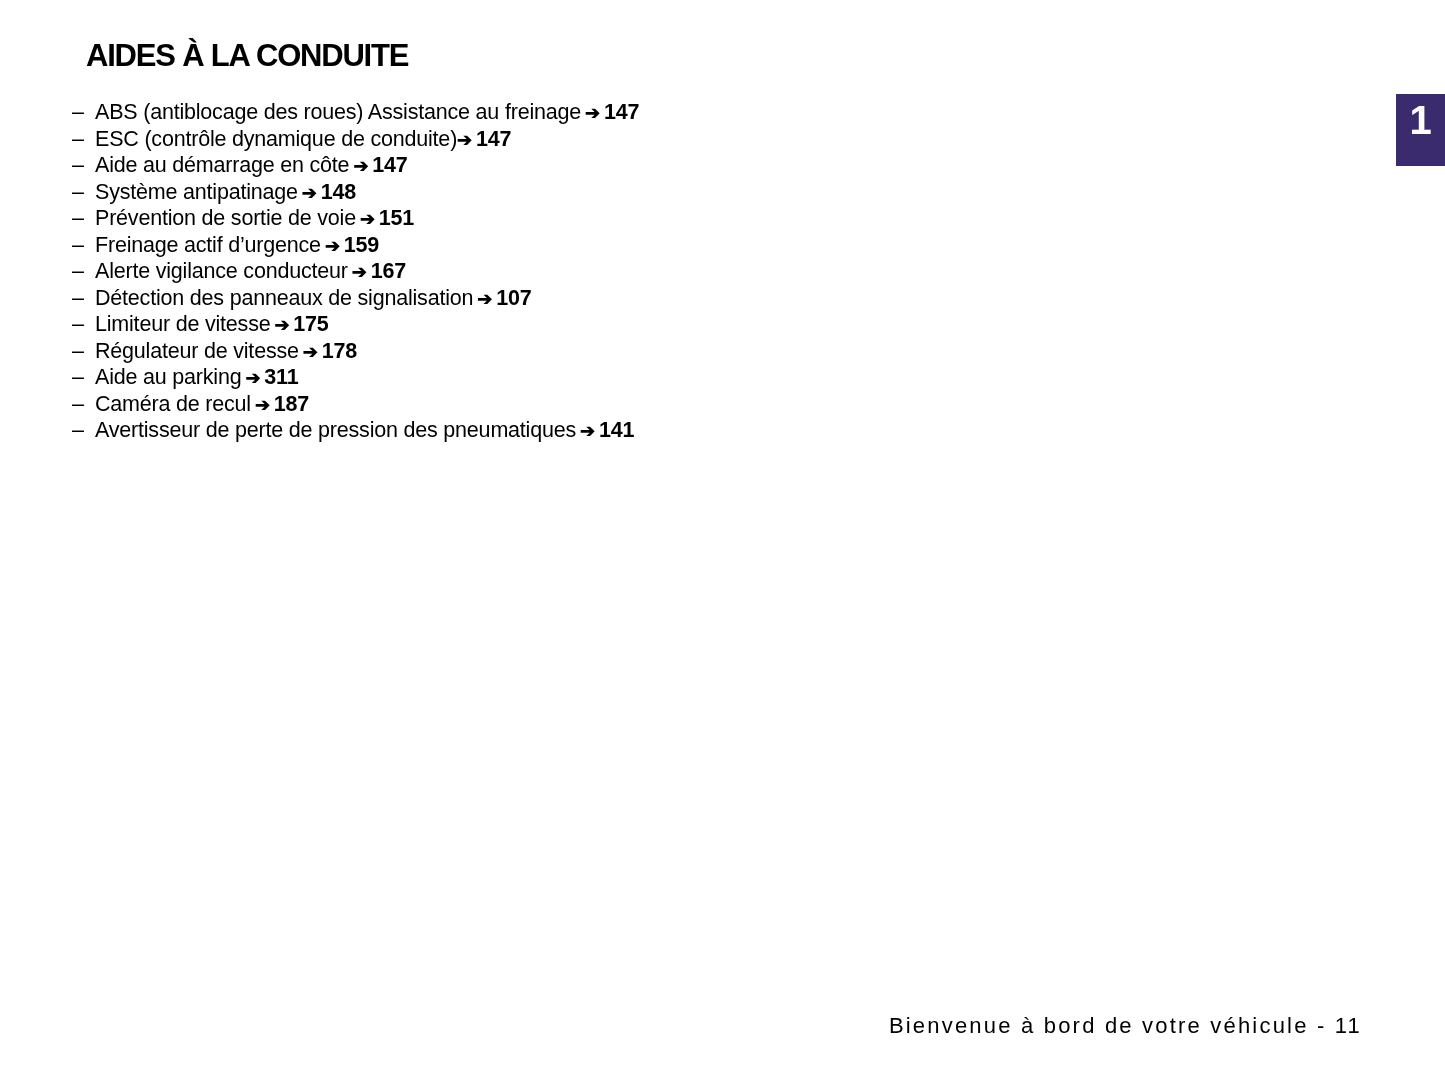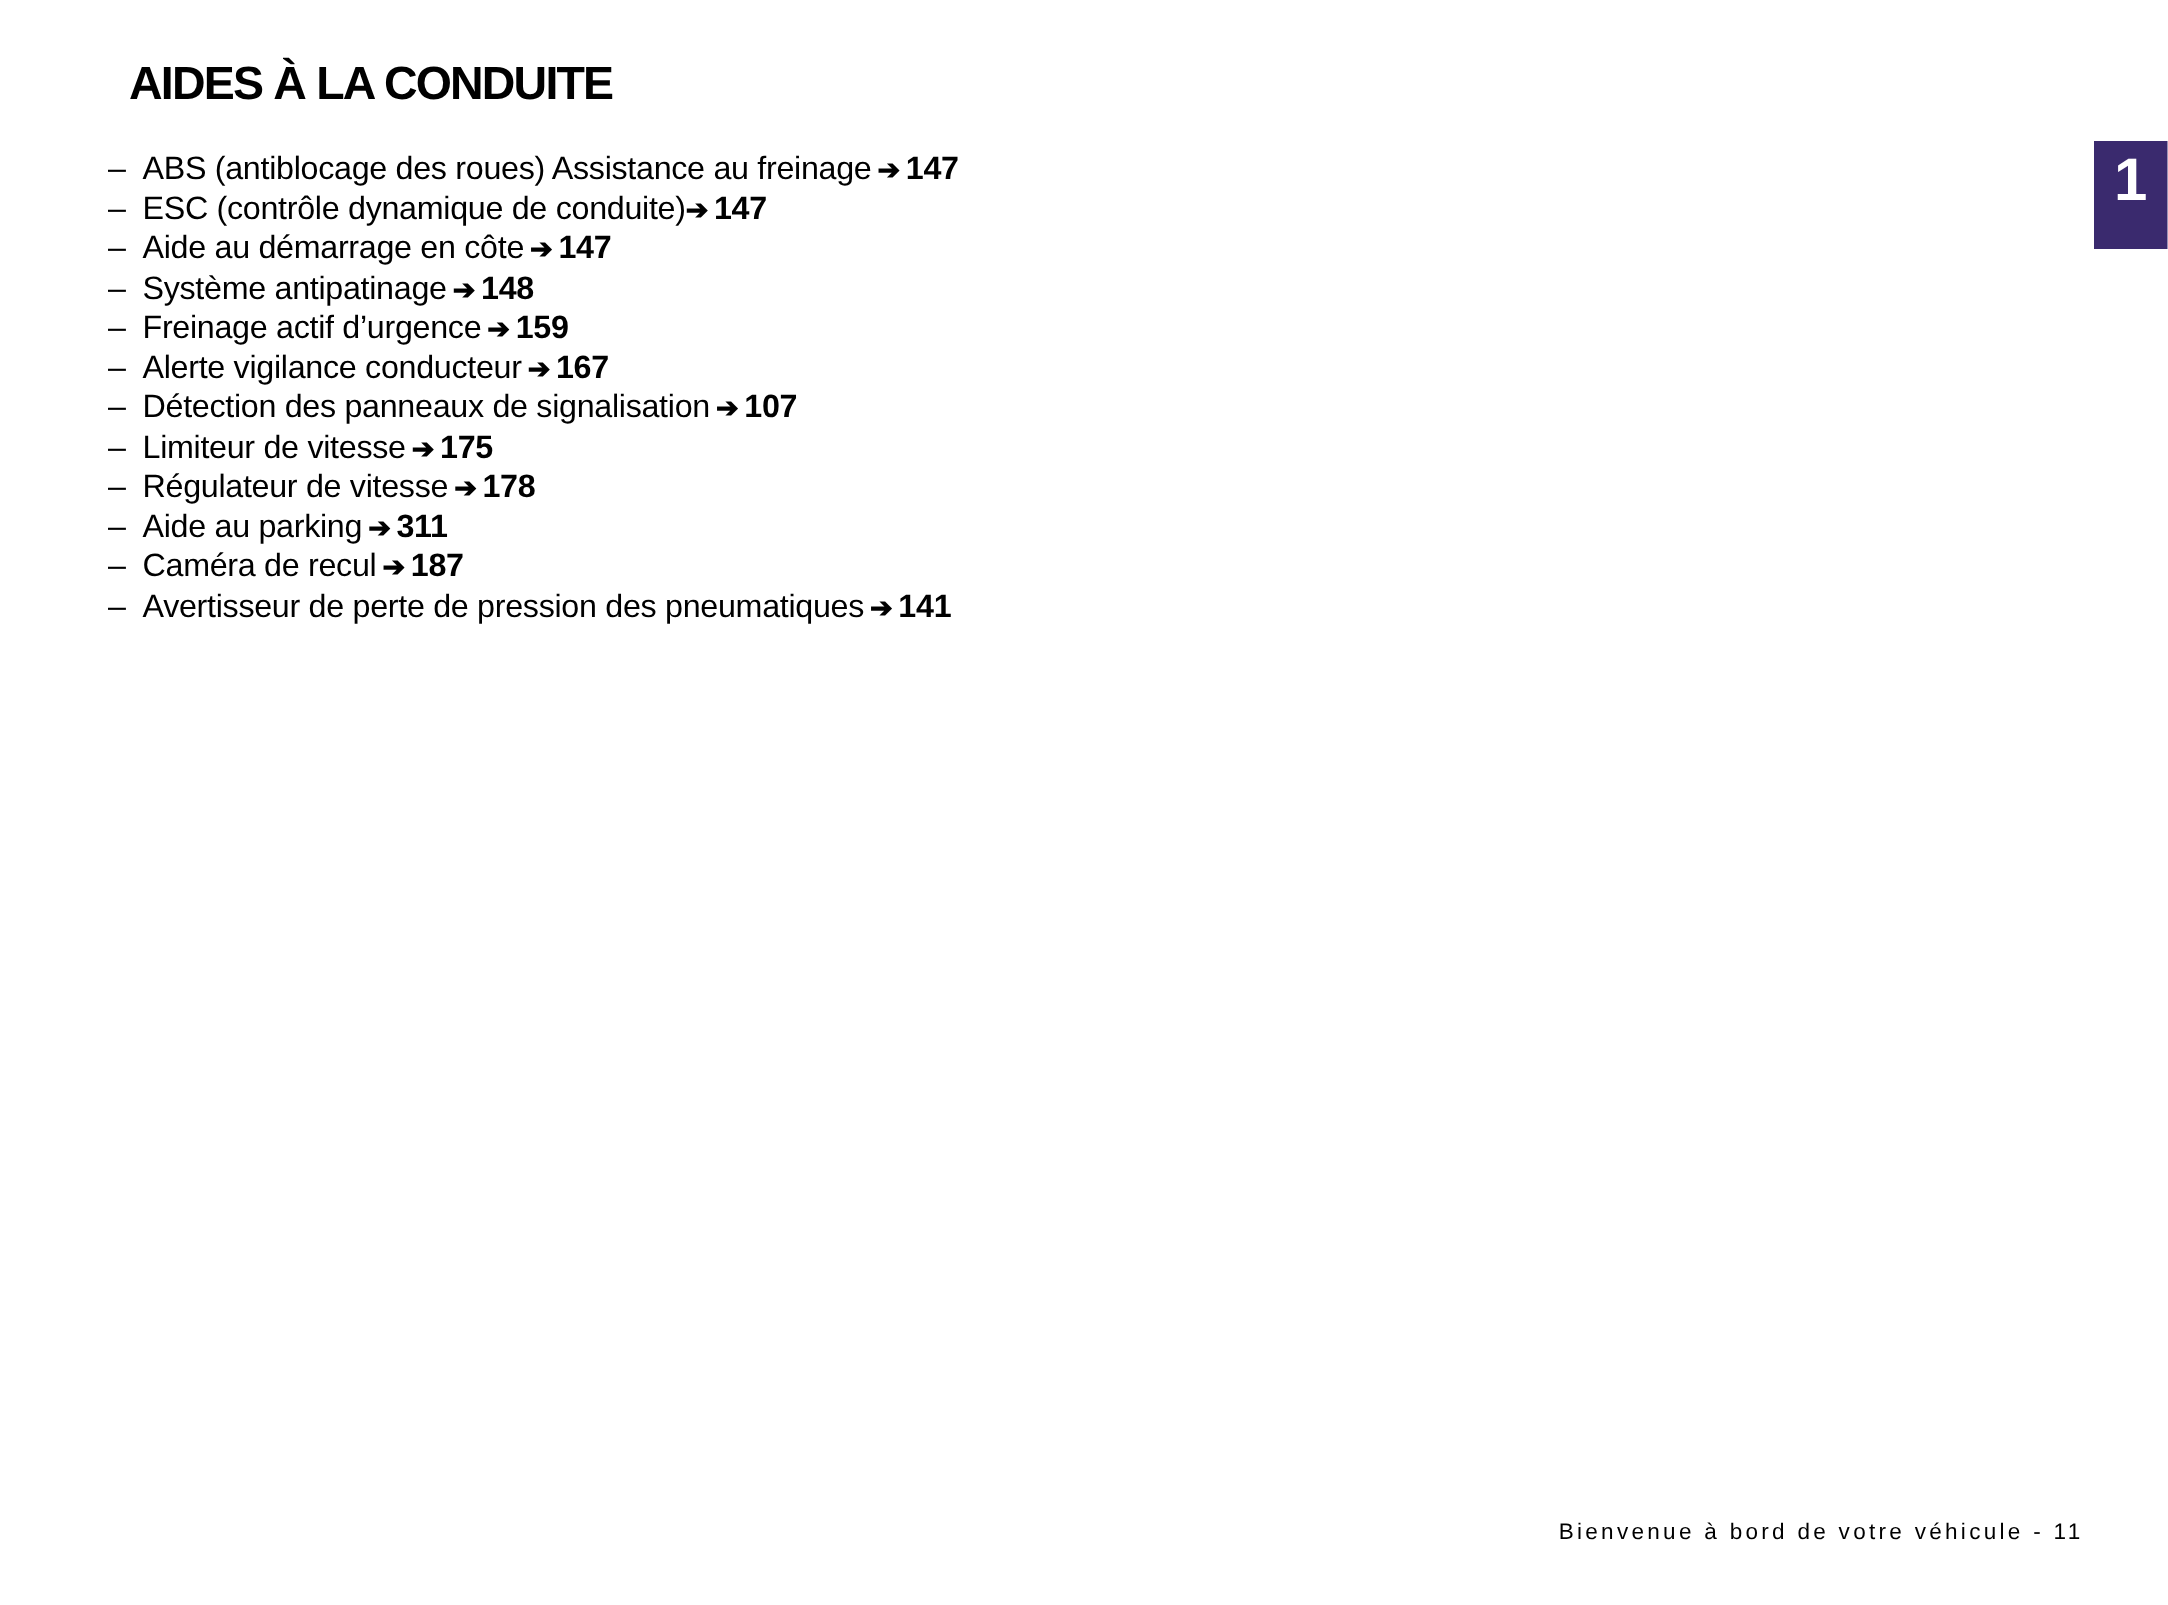--- a/index.html
+++ b/index.html
@@ -19,33 +19,34 @@
   }
   .dash { display: inline-block; width: 23px; }
   .arrow { font-weight: bold; font-size: 18px; margin: 0 4px 0 4px; }
   .page { font-weight: bold; }
   .tab {
     position: absolute; left: 1396px; top: 94px; width: 49px; height: 72px;
     background: #3a2a6e; color: #fff; font-weight: bold; font-size: 40px;
     display: flex; align-items: flex-start; justify-content: center; padding-top: 4px; box-sizing: border-box;
   }
   .footer {
-    position: absolute; right: 56px; top: 1013px; font-size: 15px; letter-spacing: 2.2px; margin-left: 14px;
+    position: absolute; right: 83px; top: 1013px; font-size: 22px; letter-spacing: 2.2px; margin-left: 14px;
   }
 </style>
 </head>
 <body>
 
 <h1 class="title">AIDES À LA CONDUITE</h1>
 
 <ul class="list">
   <li class="item"><span class="dash">–</span><span>ABS (antiblocage des roues) Assistance au freinage</span><span class="arrow">➔</span><span class="page">147</span></li>
   <li class="item"><span class="dash">–</span><span>ESC (contrôle dynamique de conduite)</span><span class="arrow" style="margin-left:0">➔</span><span class="page">147</span></li>
   <li class="item"><span class="dash">–</span><span>Aide au démarrage en côte</span><span class="arrow">➔</span><span class="page">147</span></li>
   <li class="item"><span class="dash">–</span><span>Système antipatinage</span><span class="arrow">➔</span><span class="page">148</span></li>
+  <li class="item"><span class="dash">–</span><span>Prévention de sortie de voie</span><span class="arrow">➔</span><span class="page">151</span></li>
   <li class="item"><span class="dash">–</span><span>Freinage actif d’urgence</span><span class="arrow">➔</span><span class="page">159</span></li>
   <li class="item"><span class="dash">–</span><span>Alerte vigilance conducteur</span><span class="arrow">➔</span><span class="page">167</span></li>
   <li class="item"><span class="dash">–</span><span>Détection des panneaux de signalisation</span><span class="arrow">➔</span><span class="page">107</span></li>
   <li class="item"><span class="dash">–</span><span>Limiteur de vitesse</span><span class="arrow">➔</span><span class="page">175</span></li>
   <li class="item"><span class="dash">–</span><span>Régulateur de vitesse</span><span class="arrow">➔</span><span class="page">178</span></li>
   <li class="item"><span class="dash">–</span><span>Aide au parking</span><span class="arrow">➔</span><span class="page">311</span></li>
   <li class="item"><span class="dash">–</span><span>Caméra de recul</span><span class="arrow">➔</span><span class="page">187</span></li>
   <li class="item"><span class="dash">–</span><span>Avertisseur de perte de pression des pneumatiques</span><span class="arrow">➔</span><span class="page">141</span></li>
 </ul>
 

